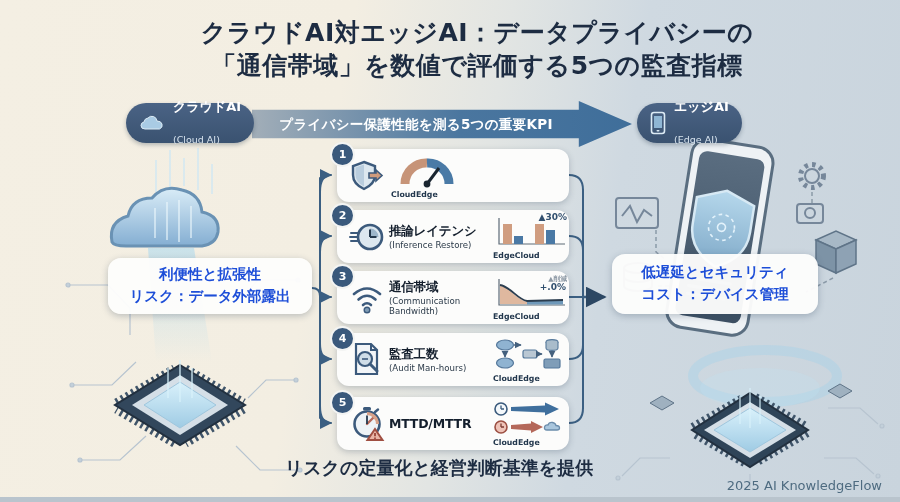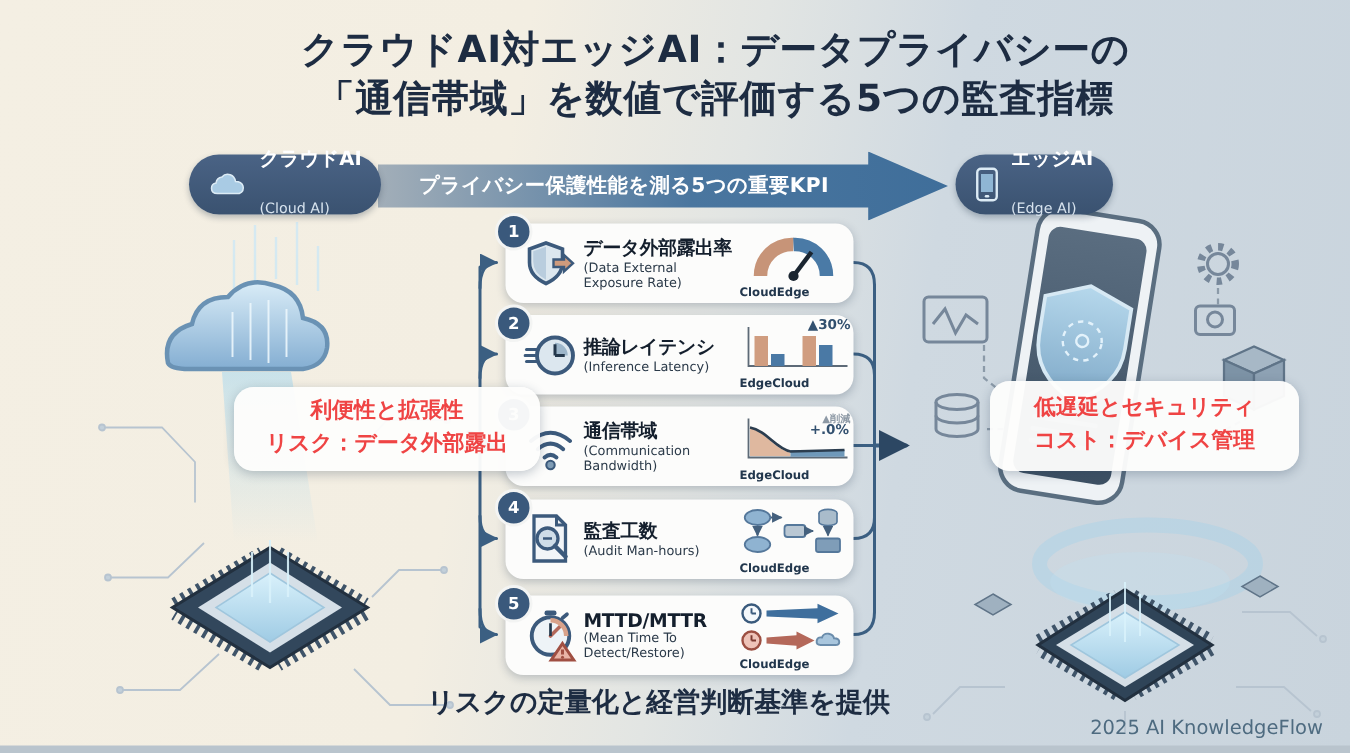--- a/index.html
+++ b/index.html
@@ -36,21 +36,21 @@
   .kchart svg{position:absolute;top:2px;left:0;}
   .clabels{position:absolute;bottom:1px;left:4px;right:4px;display:flex;justify-content:flex-start;
     font-size:7.8px;font-weight:700;color:#22374d;}
   .anno{position:absolute;right:2px;top:0;font-size:9px;font-weight:800;color:#32506f;}
   .anno2{position:absolute;right:2px;top:1px;font-size:6.8px;font-weight:600;color:#8d99a5;}
   .anno3{position:absolute;right:3px;top:9px;font-size:9px;font-weight:800;color:#32506f;}
 
   
   .sidebox{background:rgba(253,253,252,.96);border-radius:13px;box-shadow:0 2px 7px rgba(40,60,85,.28);
     display:flex;flex-direction:column;align-items:center;justify-content:center;z-index:3;
-    color:#ef4444;font-weight:800;font-size:14.5px;line-height:1.5;text-align:center;margin-left:48px;}
+    color:#1d4ed8;font-weight:800;font-size:14.5px;line-height:1.5;text-align:center;}
   #leftBox{left:108px;top:258px;width:204px;height:56px;}
   #rightBox{left:612px;top:254px;width:206px;height:60px;align-items:center;}
 
   
   .tagline{top:456px;left:0;width:878px;text-align:center;color:#1d2c42;font-size:18px;font-weight:800;z-index:3;}
   .credit{top:478px;right:18px;color:#4e6b80;font-size:13px;z-index:3;}
   .bottomstrip{left:0;bottom:0;width:900px;height:5px;background:#b9c4cd;z-index:5;}
 
   .illus{z-index:1;}
   .connectors{left:0;top:0;z-index:2;pointer-events:none;}
@@ -265,24 +265,20 @@
 
   <div class="abs card" style="top:149px;">
     <div class="badge">1</div>
     <div class="kicon">
       <svg width="36" height="36" viewBox="0 0 36 36">
         <path d="M15 4 L26 8 V17 Q26 26 15 31 Q4 26 4 17 V8 Z" fill="#dce7ef" stroke="#3c5a7c" stroke-width="2.4"></path>
         <path d="M15 6.5 L15 28.5 Q6.5 24 6.5 16.5 V9.5 Z" fill="#b9cdde"></path>
         <polygon points="20,15 27,15 27,12 33,17.5 27,23 27,20 20,20" fill="#cf9b7d" stroke="#3c5a7c" stroke-width="1.6"></polygon>
       </svg>
     </div>
-    <div class="ktext">
-      <div class="ktitle">データ外部露出率</div>
-      <div class="ksub">(Data External Exposure Rate)</div>
-    </div>
     <div class="kchart">
       <svg width="80" height="36" viewBox="0 0 80 36">
         <path d="M18 31 A21 21 0 0 1 40 10" stroke="#c79478" stroke-width="9" fill="none"></path>
         <path d="M40 10 A21 21 0 0 1 62 31" stroke="#4a7aa6" stroke-width="9" fill="none"></path>
         <line x1="40" y1="31" x2="52" y2="15" stroke="#1a2530" stroke-width="3"></line>
         <circle cx="40" cy="31" r="3.4" fill="#1a2530"></circle>
       </svg>
       <div class="clabels">
         <span>Cloud</span>
         <span>Edge</span>
@@ -300,21 +296,21 @@
             <line x1="2" y1="22" x2="9" y2="22"></line>
         </g>
         <circle cx="21" cy="18" r="12" fill="#dce7ef" stroke="#3c5a7c" stroke-width="2.6"></circle>
         <path d="M21 18 V9.5 A8.5 8.5 0 0 1 29.5 18 Z" fill="#9db6ca"></path>
         <line x1="21" y1="18" x2="21" y2="10.5" stroke="#24384c" stroke-width="2"></line>
         <line x1="21" y1="18" x2="27.5" y2="18" stroke="#24384c" stroke-width="2"></line>
       </svg>
     </div>
     <div class="ktext">
       <div class="ktitle">推論レイテンシ</div>
-      <div class="ksub">(Inference Latency)</div>
+      <div class="ksub">(Inference Restore)</div>
     </div>
     <div class="kchart">
       <svg width="80" height="36" viewBox="0 0 80 36">
         <path d="M10 4 V30 H76" stroke="#5d6a77" stroke-width="1.2" fill="none"></path>
         <rect x="14" y="10" width="9" height="20" fill="#d09d80"></rect>
         <rect x="25" y="22" width="9" height="8" fill="#4a79a5"></rect>
         <rect x="46" y="10" width="9" height="20" fill="#d09d80"></rect>
         <rect x="57" y="16" width="9" height="14" fill="#4a79a5"></rect>
       </svg>
       <span class="anno">▲30%</span>
@@ -407,21 +403,20 @@
         <path d="M19 19 L26 12" stroke="#b4685a" stroke-width="2.4" stroke-linecap="round"></path>
         <path d="M19 19 V10.5" stroke="#24384c" stroke-width="1.8"></path>
         <path d="M19 8.5 A10.5 10.5 0 0 1 29.5 19" stroke="#d8a28a" stroke-width="3" fill="none"></path>
         <polygon points="27,24 34.5,35 19.5,35" fill="#e9b4a6" stroke="#a04f42" stroke-width="2"></polygon>
         <line x1="27" y1="28" x2="27" y2="31.3" stroke="#a04f42" stroke-width="2"></line>
         <circle cx="27" cy="33.2" r="1" fill="#a04f42"></circle>
       </svg>
     </div>
     <div class="ktext">
       <div class="ktitle">MTTD/MTTR</div>
-      <div class="ksub">(Mean Time To Detect/Restore)</div>
     </div>
     <div class="kchart">
       <svg width="80" height="36" viewBox="0 0 80 36">
         <circle cx="12" cy="8" r="6" fill="#f4f8fb" stroke="#3a5a7c" stroke-width="1.6"></circle>
         <path d="M12 8 V4.5 M12 8 H15" stroke="#3a5a7c" stroke-width="1.3"></path>
         <polygon points="22,6 56,4.5 56,1.5 70,8 56,14.5 56,11.5 22,10" fill="#3f6f9d"></polygon>
         <circle cx="12" cy="26" r="6" fill="#eec3b8" stroke="#9c4f42" stroke-width="1.6"></circle>
         <path d="M12 26 V22.5 M12 26 H15" stroke="#7c3a30" stroke-width="1.3"></path>
         <polygon points="22,24 42,22.5 42,20 54,26 42,32 42,29.5 22,28" fill="#b4685a"></polygon>
         <path d="M58 29 Q55 29 55.5 26 Q56 23.5 59 24 Q60 21 63.5 21.5 Q66.5 22 67 24.5 Q70.5 24.5 70.5 27 Q70.5 29 68 29 Z" fill="#a9c6dd" stroke="#6a8cab" stroke-width="1.3"></path>

